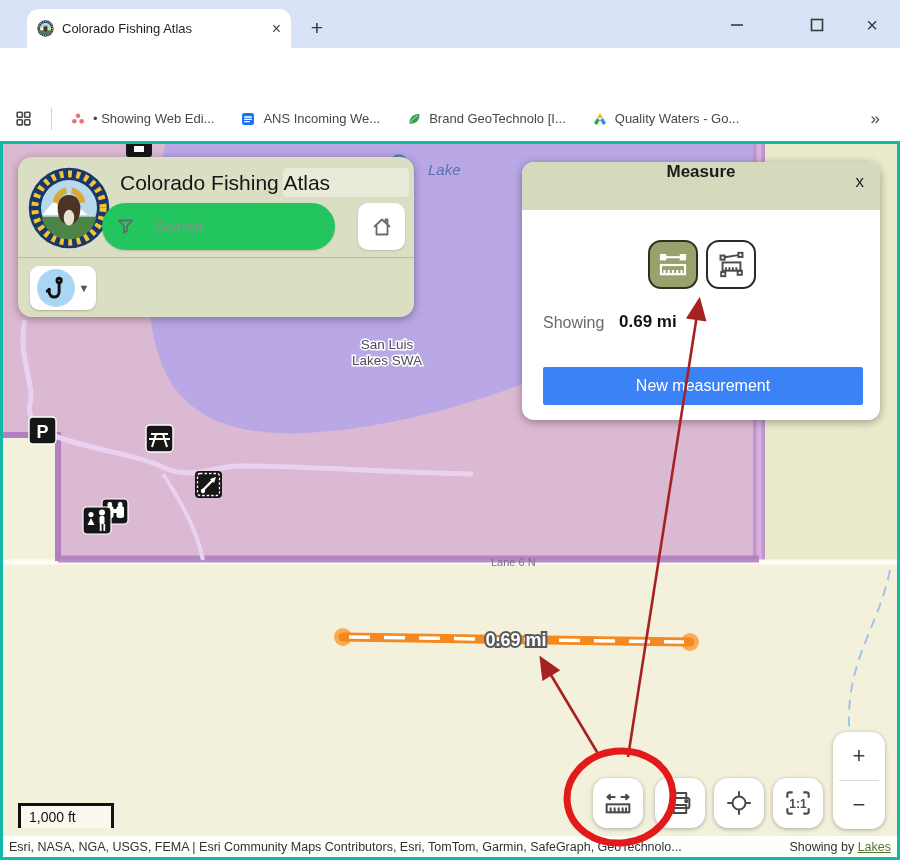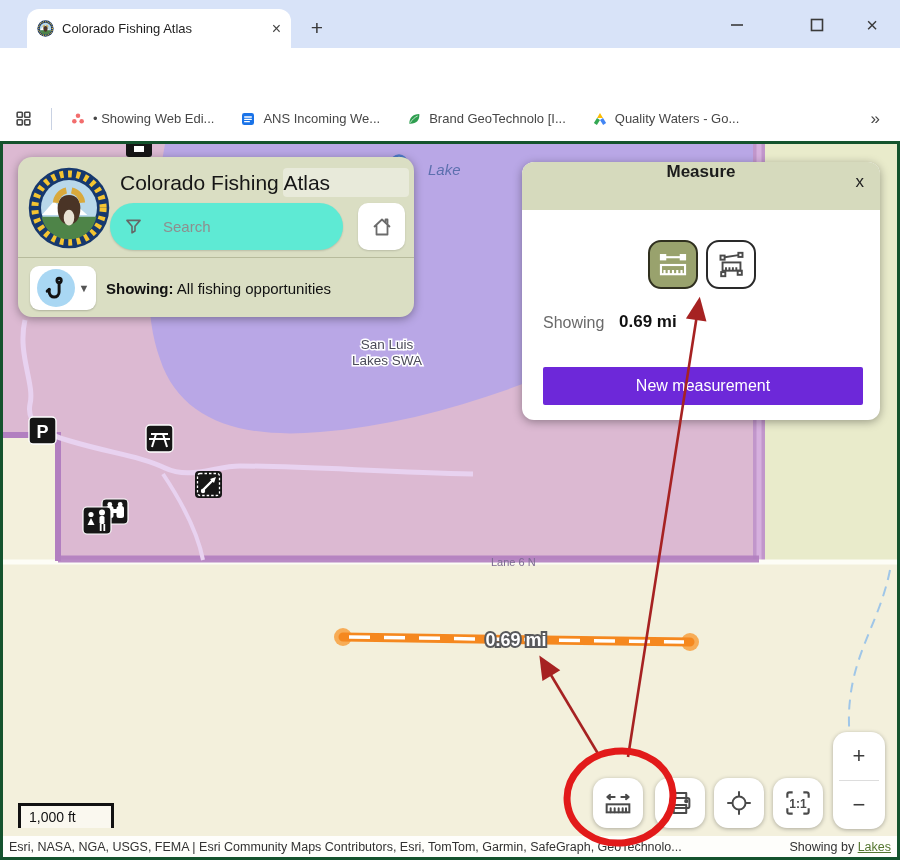--- a/index.html
+++ b/index.html
@@ -27,30 +27,30 @@
   .vdiv { top:60px; width:1px; height:24px; background:#c9d2e3; }
   .profile { left:757px; top:56px; width:94px; height:33px; background:#d8e4fb; border-radius:17px;
     display:flex; align-items:center; padding:0 9px; gap:7px; }
   .profile-name { font-size:13px; color:#1f1f1f; }
   .bookmarks { left:0; top:96px; width:900px; height:45px; background:#fff;
     display:flex; align-items:center; }
   .bm { display:flex; align-items:center; gap:7px; margin-right:26px; cursor:pointer; }
   .bm-label { font-size:13px; color:#474747; white-space:nowrap; }
 
   
-  .content { left:0; top:141px; width:900px; height:719px; border:3px solid #14532d; background:#f3f0dc; }
+  .content { left:0; top:141px; width:900px; height:719px; border:3px solid #14b8a6; background:#f3f0dc; }
   .map-layer { left:0; top:0; width:894px; height:713px; }
 
   
   .app-panel { left:15px; top:13px; width:396px; height:160px; background:#dadec3;
     border-radius:14px; box-shadow:0 2px 10px rgba(0,0,0,.35); z-index:10; }
   .app-top { position:absolute; left:0; top:0; width:100%; height:101px; border-bottom:1px solid #b7bb9c; }
   .app-title { left:102px; top:14px; font-size:21px; color:#161616; white-space:nowrap; }
   .title-glare { left:265px; top:11px; width:126px; height:29px; background:rgba(255,255,255,.38); border-radius:4px; }
-  .search-pill { left:92px; top:46px; width:233px; height:47px; background:#5eead4; border-radius:24px;
+  .search-pill { left:84px; top:46px; width:233px; height:47px; background:#22c55e; border-radius:24px;
     display:flex; align-items:center; box-shadow:0 1px 2px rgba(0,0,0,.15); }
   .search-input { border:0; outline:0; flex:1; font-size:15px; color:#333; background:transparent;
     font-family:"Liberation Sans",sans-serif; }
   .search-input::placeholder { color:#8e8e8e; }
   .home-btn { left:340px; top:46px; width:47px; height:47px; background:#fff; border-radius:10px;
     display:flex; align-items:center; justify-content:center; box-shadow:0 1px 2px rgba(0,0,0,.15); }
   .app-bottom { position:absolute; left:0; top:102px; width:100%; height:58px;
     display:flex; align-items:center; }
   .hook-btn { margin-left:12px; width:66px; height:44px; background:#fff; border-radius:9px;
     display:flex; align-items:center; justify-content:center; gap:4px; box-shadow:0 1px 2px rgba(0,0,0,.2); }
@@ -65,21 +65,21 @@
   .mp-header { position:absolute; left:0; top:0; width:100%; height:48px; background:#d6dabd;
     display:flex; justify-content:center; }
   .mp-title { font-size:17px; font-weight:bold; color:#1c1c1c; }
   .mp-close { position:absolute; right:16px; top:10px; font-size:17px; color:#222; cursor:pointer; }
   .mp-btn { position:absolute; top:78px; width:50px; height:49px; border-radius:13px;
     display:flex; align-items:center; justify-content:center; }
   .mp-btn.sel { left:126px; background:#99a26d; border:2px solid #30301f; }
   .mp-btn.unsel { left:184px; background:#fff; border:2px solid #2a2a2a; }
   .mp-dist-label { position:absolute; left:21px; top:152px; font-size:16px; color:#6a6a6a; }
   .mp-dist-value { position:absolute; left:97px; top:150px; font-size:17px; font-weight:bold; color:#111; }
-  .mp-new-btn { position:absolute; left:21px; top:205px; width:320px; height:38px; background:#6d28d9;
+  .mp-new-btn { position:absolute; left:21px; top:205px; width:320px; height:38px; background:#3b82f6;
     border:0; border-radius:2px; color:#fff; font-size:16px; font-family:"Liberation Sans",sans-serif; cursor:pointer; }
 
   
   .map-btn { top:634px; width:50px; height:50px; background:#fff; border-radius:14px;
     box-shadow:0 1px 4px rgba(0,0,0,.3); display:flex; align-items:center; justify-content:center; z-index:10; }
   .zoom-stack { left:830px; top:588px; width:52px; height:97px; background:#fff; border-radius:14px;
     box-shadow:0 1px 4px rgba(0,0,0,.3); z-index:10; display:flex; flex-direction:column; }
   .zoom-half { flex:1; display:flex; align-items:center; justify-content:center; font-size:22px; color:#3c3c3c; cursor:pointer; }
   .zoom-div { height:1px; background:#ddd; margin:0 6px; }
   .scalebar { left:15px; top:659px; width:96px; height:25px; background:rgba(255,255,255,.55);
@@ -366,23 +366,20 @@
       <div class="hook-btn">
         <span class="hook-circ">
           <svg width="27" height="27" viewBox="0 0 24 24" fill="none" stroke="#111" stroke-width="2.6" stroke-linecap="round">
             <circle cx="15.2" cy="4.8" r="1.9"></circle>
             <path d="M15.2 7v8.2a4.4 4.4 0 0 1-8.8 0v-2.4"></path>
             <path d="M6.4 12.8 4.6 14.4"></path>
           </svg>
         </span>
         <span class="caret">▼</span>
       </div>
-      <div class="showing">
-        <b>Showing:</b><span> All fishing opportunities</span>
-      </div>
     </div>
   </div>
 
   <div class="abs measure-panel">
     <div class="mp-header">
       <span class="mp-title">Measure</span>
       <span class="mp-close">x</span>
     </div>
     <div class="mp-btn sel">
       <svg width="34" height="34" viewBox="0 0 24 24" fill="none" stroke="#fff" stroke-width="1.5">

